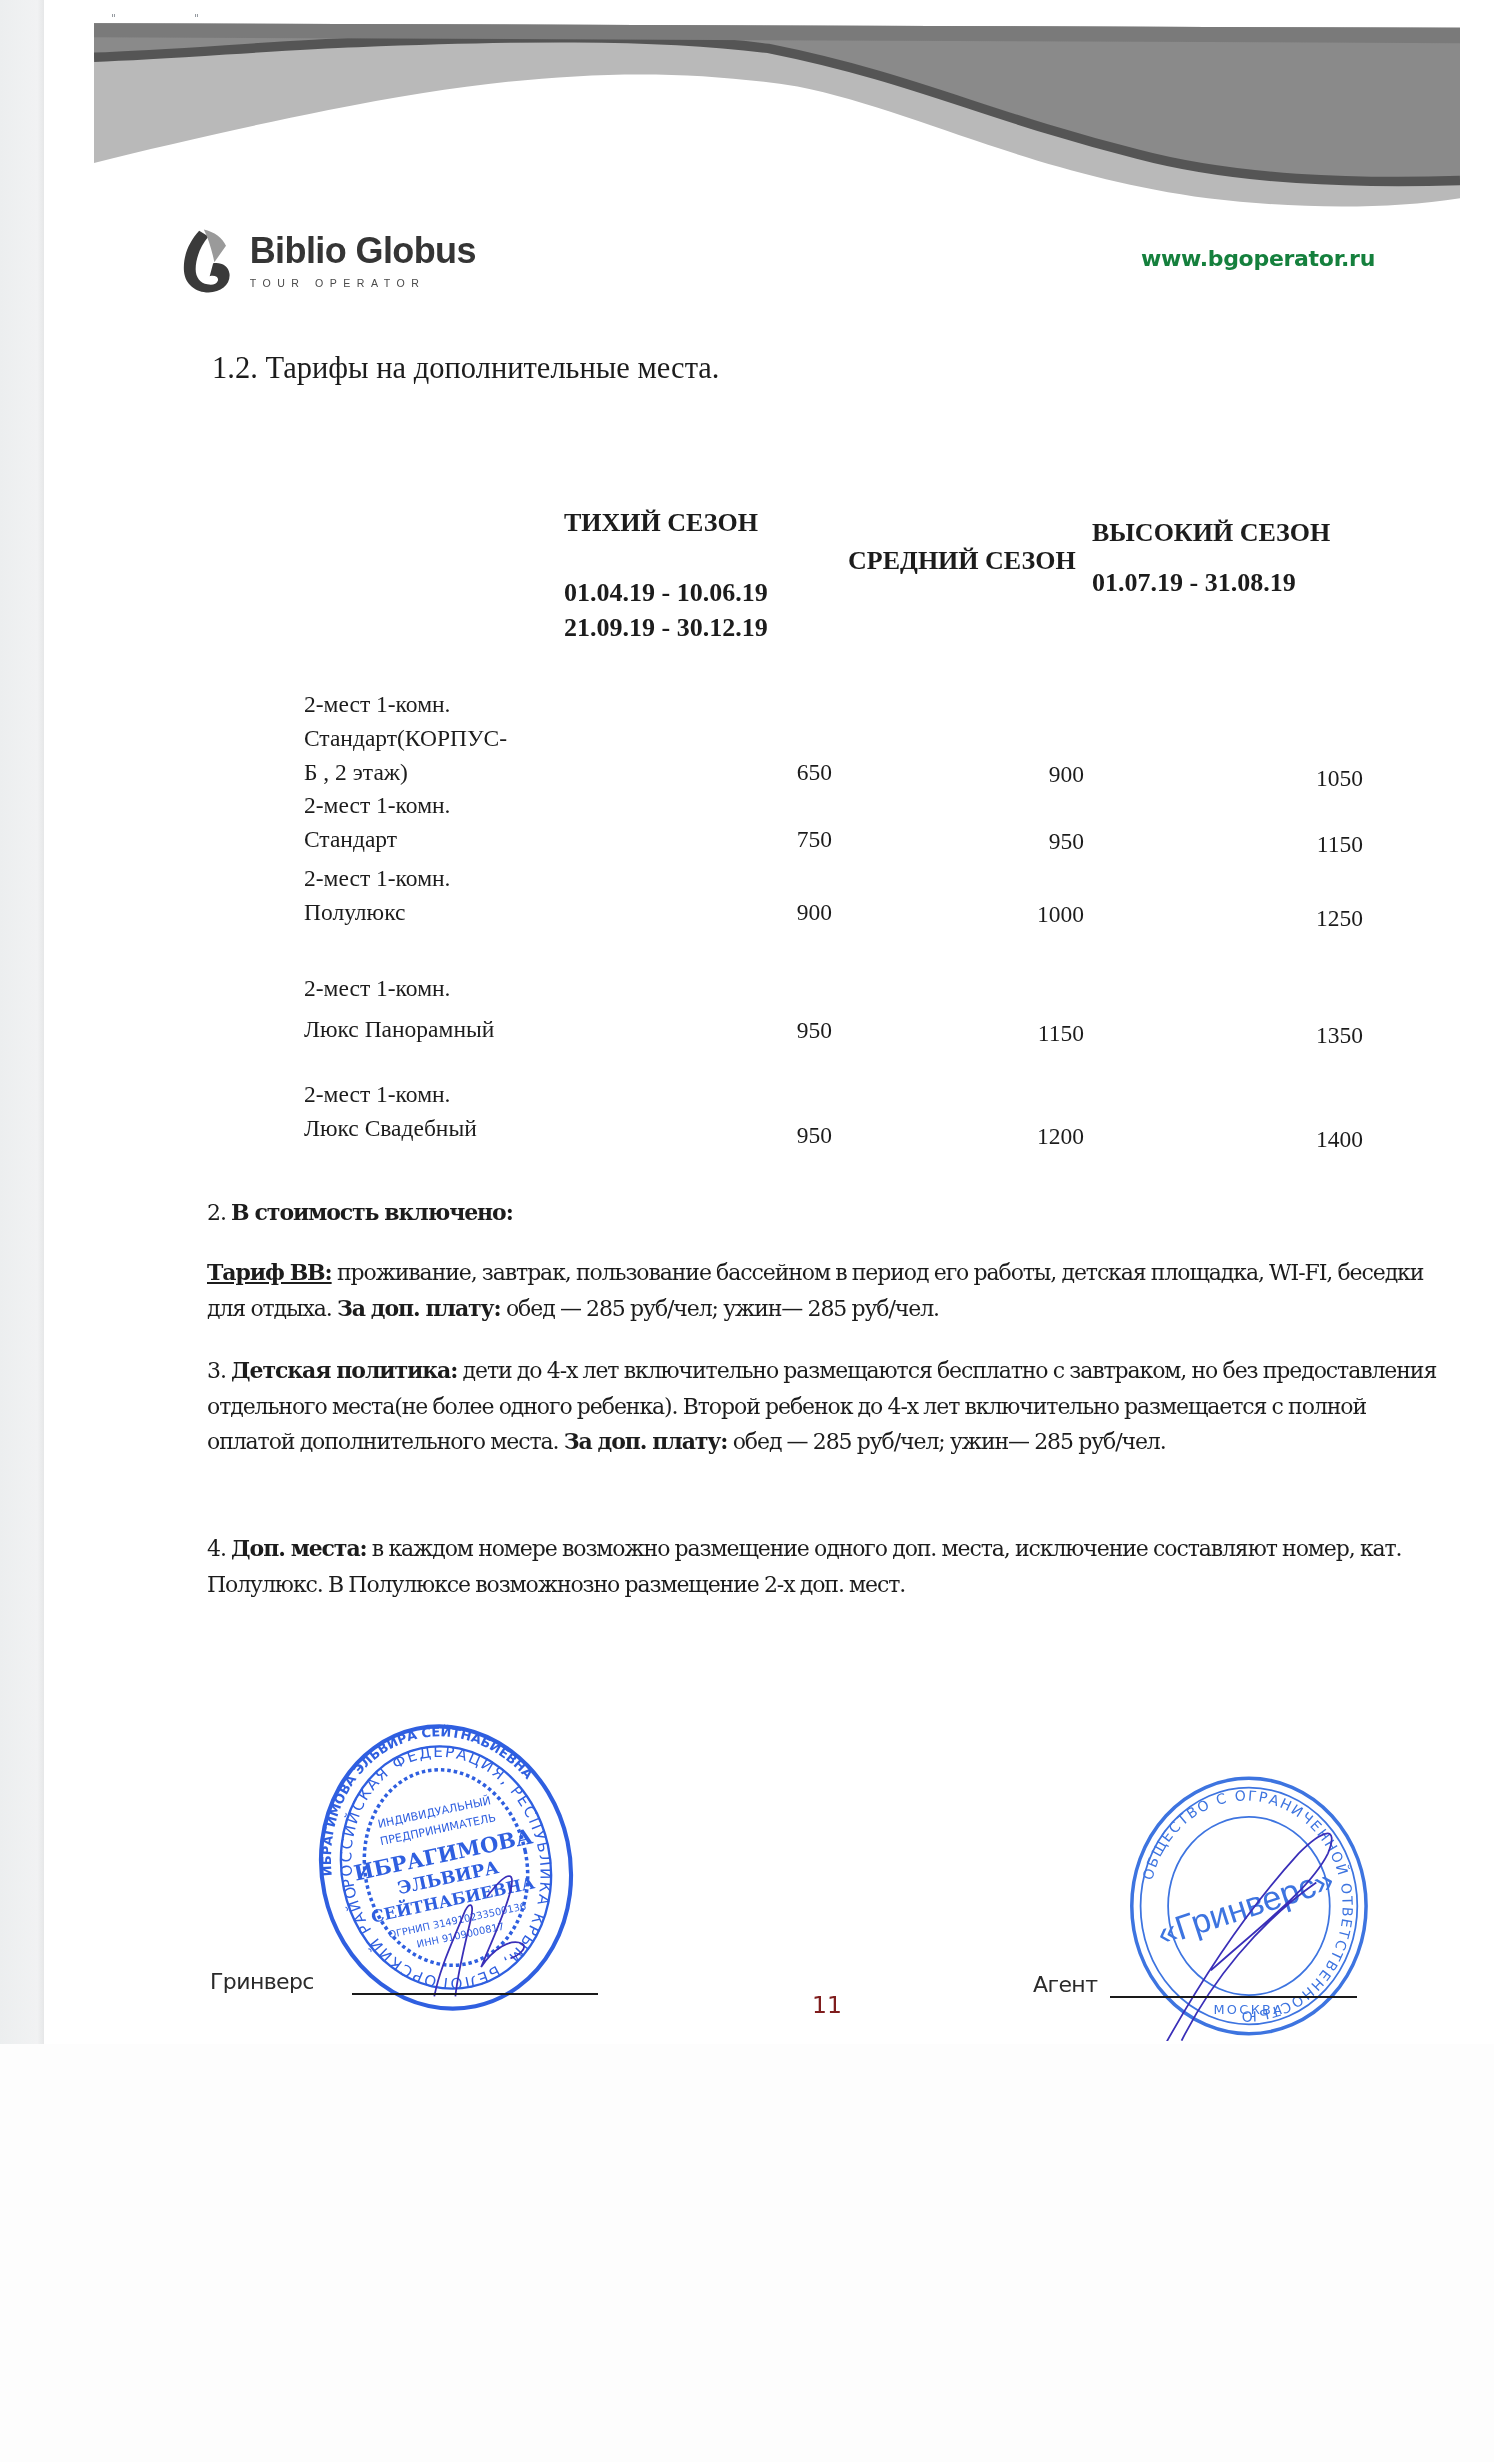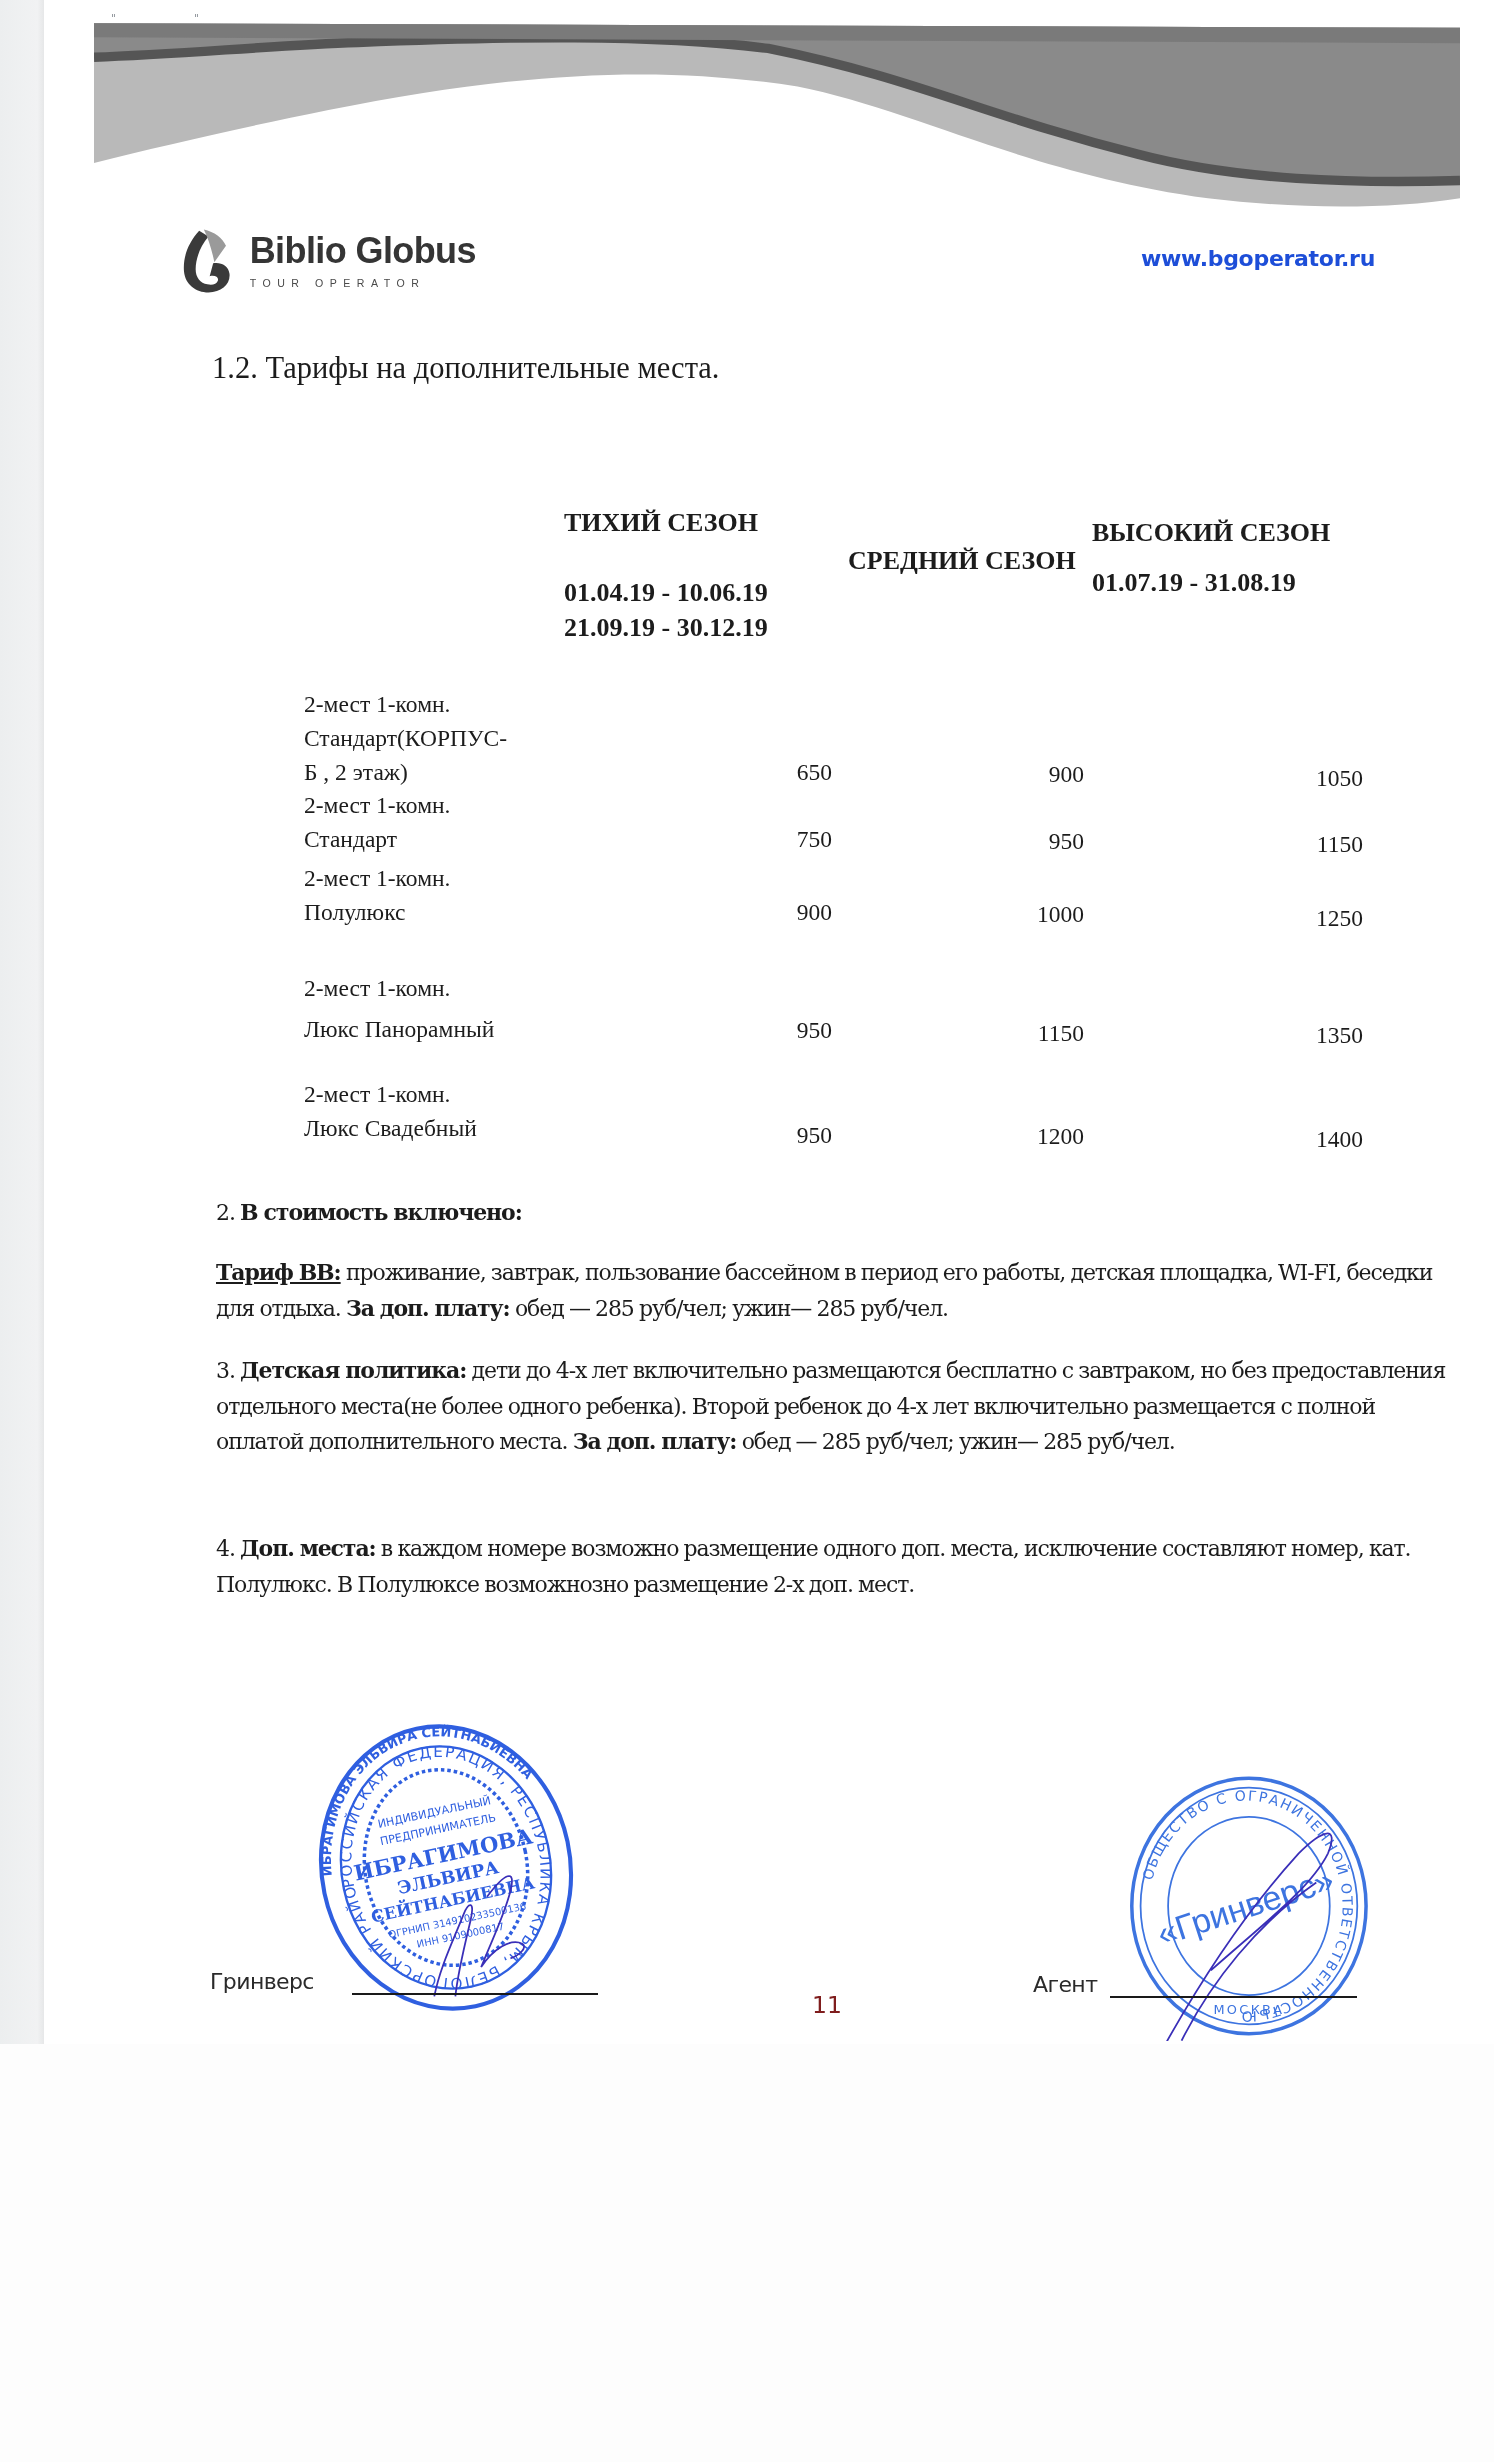--- a/index.html
+++ b/index.html
@@ -30,21 +30,21 @@
   .logo-name {
     font-family: "Liberation Sans", sans-serif; font-weight: bold;
     font-size: 36px; color: #353535; letter-spacing: -0.6px; line-height: 1; text-align: center;
   }
   .logo-sub {
     font-family: "Liberation Sans", sans-serif; font-size: 10.6px; color: #4a4a4a;
     letter-spacing: 6.5px; margin-top: 8.2px;
   }
   .site-url {
     position: absolute; left: 1141px; top: 246px;
-    font-family: "DejaVu Sans", sans-serif; font-size: 22px; font-weight: bold; color: #1d4ed8;
+    font-family: "DejaVu Sans", sans-serif; font-size: 22px; font-weight: bold; color: #15803d;
     letter-spacing: -0.3px;
   }
 
   .section-title { position: absolute; left: 212px; top: 351px; font-size: 30.5px; }
 
   .season { position: absolute; font-weight: bold; font-size: 26px; line-height: 1.35; }
   .season .name { display: block; }
   .season .date { display: block; }
   .season-low { left: 564px; top: 505px; }
   .season-low .date:first-of-type { margin-top: 38px; }
@@ -52,21 +52,21 @@
   .season-mid .dates { margin-top: 29px; }
   .season-high { left: 1092px; top: 515px; }
   .season-high .dates { margin-top: 15.2px; }
 
   .rate-row { position: absolute; left: 304px; width: 1067px; font-size: 23.5px; line-height: 1.45; }
   .room-name { position: absolute; left: 0; top: 0; width: 246px; }
   .price { position: absolute; text-align: right; width: 94px; }
   .p0 { left: 434px; } .p1 { left: 686px; } .p2 { left: 965px; }
 
   .para {
-    position: absolute; left: 216px; width: 1249px;
+    position: absolute; left: 207px; width: 1249px;
     font-family: "DejaVu Serif", serif; font-size: 22px; line-height: 1.62;
     letter-spacing: -1.1px; word-spacing: -0.6px;
   }
   .para b { font-weight: bold; }
   .para .u { text-decoration: underline; font-weight: bold; }
 
   .sign-label {
     position: absolute; font-family: "DejaVu Sans", sans-serif; font-size: 22px; color: #2a2a2a;
     letter-spacing: -0.6px;
   }

